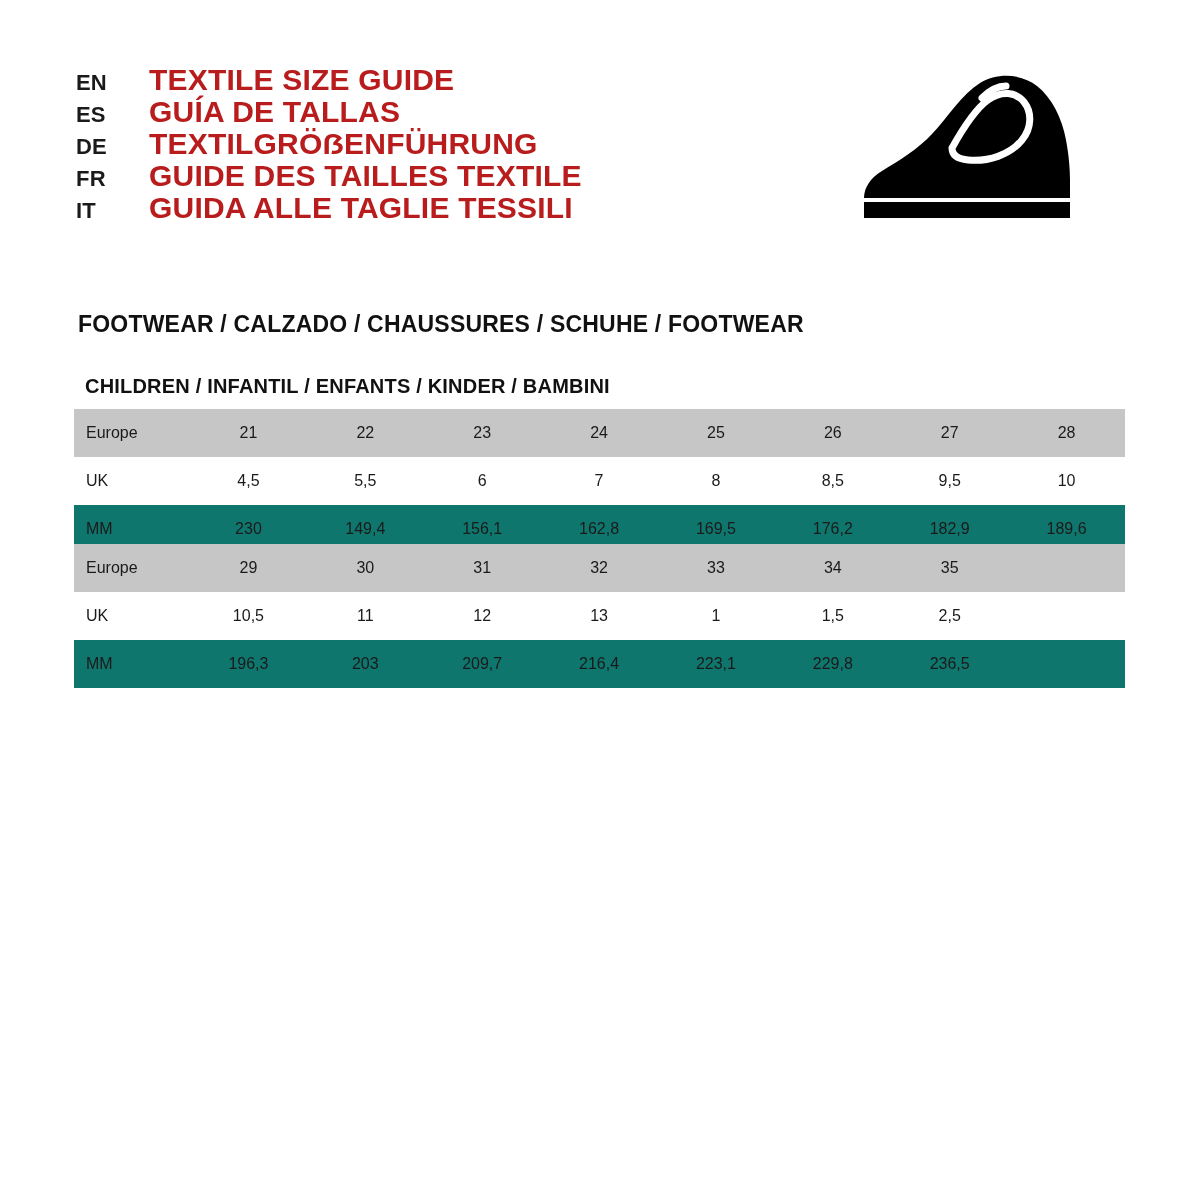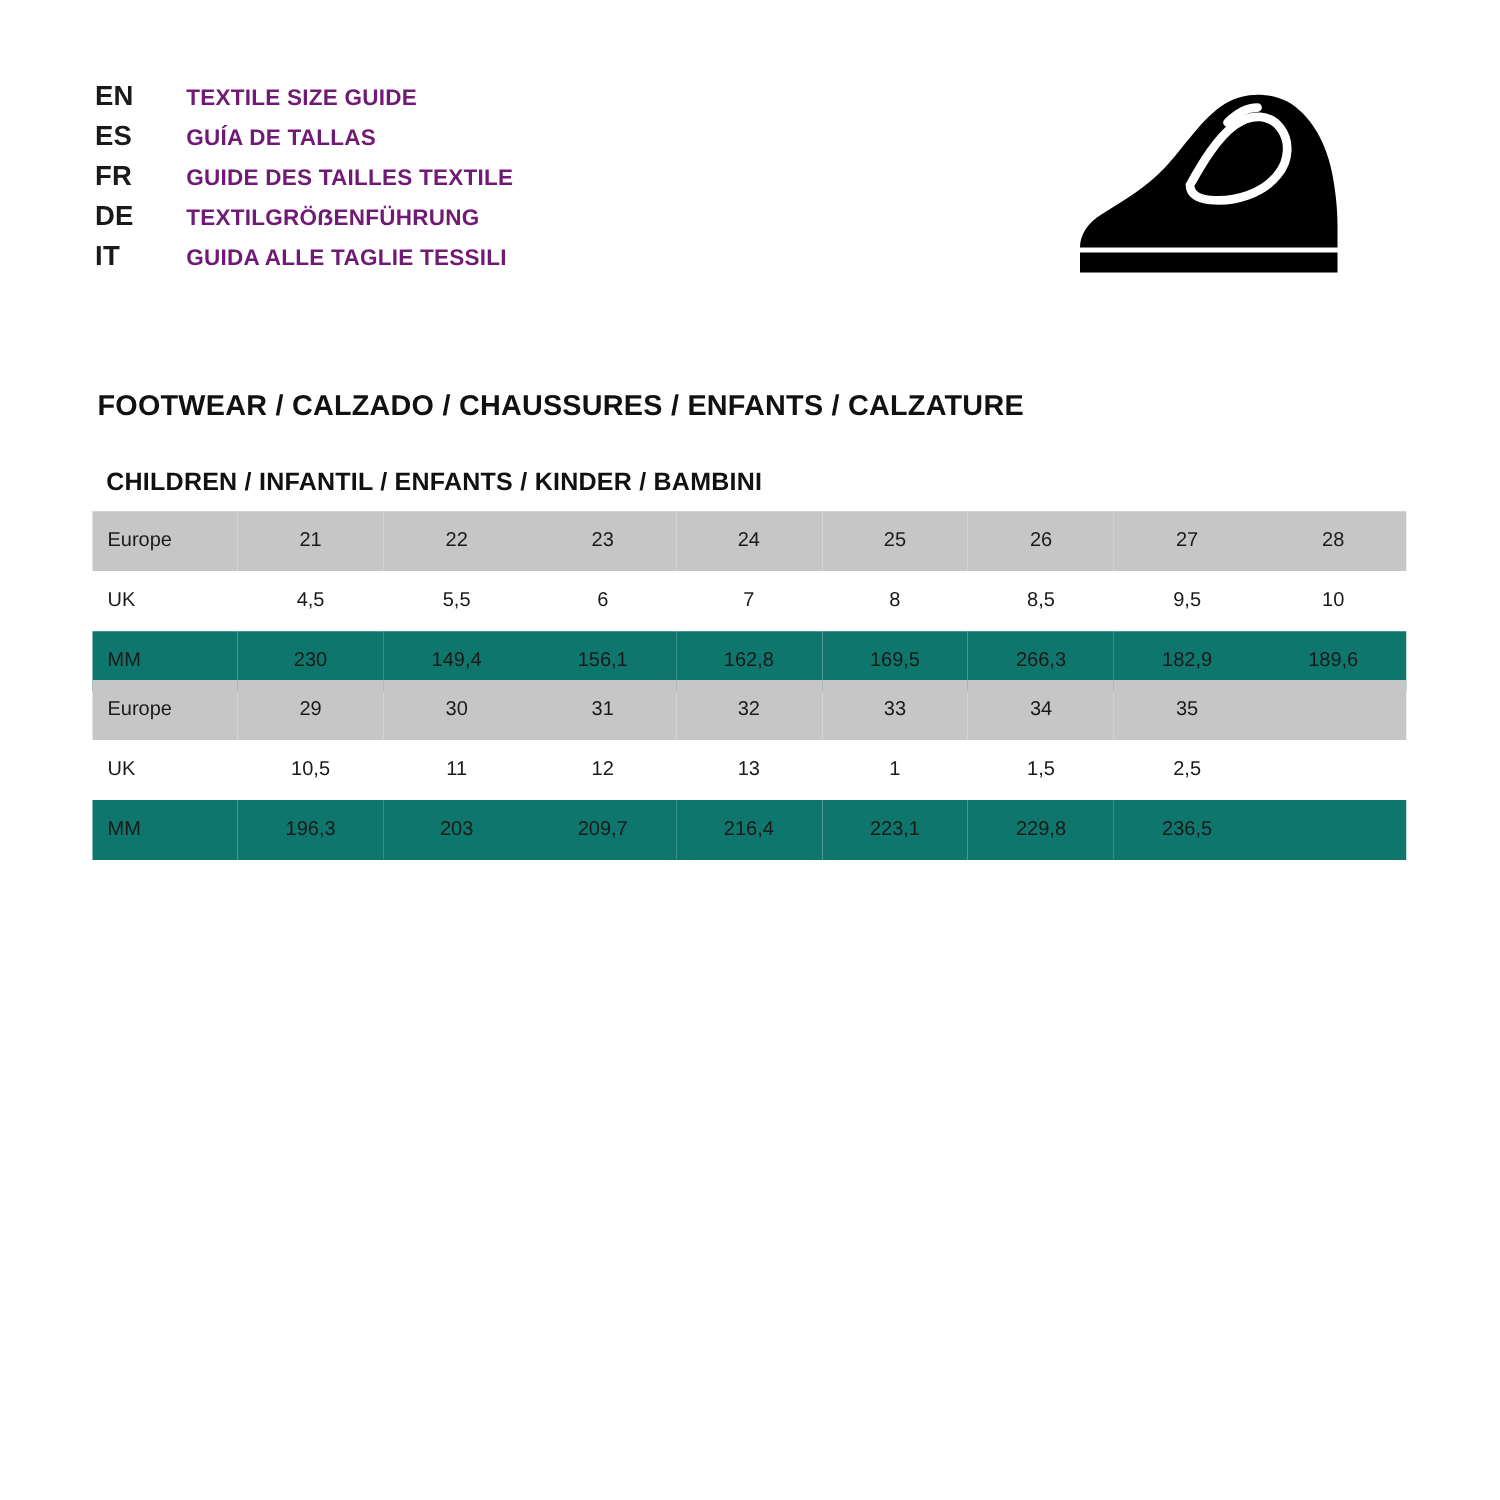--- a/index.html
+++ b/index.html
@@ -43,24 +43,24 @@
     height: 32px;
   }
   .lang-code {
     width: 73px;
     font-size: 22px;
     font-weight: 700;
     letter-spacing: 0.2px;
     color: #1a1a1a;
   }
   .lang-text {
-    font-size: 18px;
-    font-weight: 700;
-    letter-spacing: 0.2px;
-    color: #701a75;
+    font-size: 30px;
+    font-weight: 700;
+    letter-spacing: 0.2px;
+    color: #b91c1c;
     white-space: nowrap;
   }
 
   .shoe-icon {
     margin-right: 60px;
     margin-top: 8px;
   }
 
   
   .section-title {
@@ -120,44 +120,44 @@
     <div class="lang-list">
       <div class="lang-row">
         <span class="lang-code">EN</span>
         <span class="lang-text">TEXTILE SIZE GUIDE</span>
       </div>
       <div class="lang-row">
         <span class="lang-code">ES</span>
         <span class="lang-text">GUÍA DE TALLAS</span>
       </div>
       <div class="lang-row">
+        <span class="lang-code">DE</span>
+        <span class="lang-text">TEXTILGRÖẞENFÜHRUNG</span>
+      </div>
+      <div class="lang-row">
         <span class="lang-code">FR</span>
         <span class="lang-text">GUIDE DES TAILLES TEXTILE</span>
-      </div>
-      <div class="lang-row">
-        <span class="lang-code">DE</span>
-        <span class="lang-text">TEXTILGRÖẞENFÜHRUNG</span>
       </div>
       <div class="lang-row">
         <span class="lang-code">IT</span>
         <span class="lang-text">GUIDA ALLE TAGLIE TESSILI</span>
       </div>
     </div>
 
     <div class="shoe-icon">
       <svg width="220" height="150" viewBox="0 0 220 150" xmlns="http://www.w3.org/2000/svg">
         <path d="M8 128 C8 118 14 108 26 101 C44 90 62 79 76 64 C92 47 106 24 124 13 C142 2 166 4 181 16 C196 28 206 48 210 70 C213 86 214 100 214 110 L214 128 Z" fill="#000000"></path>
         <path d="M8 132 L214 132 L214 148 L8 148 Z" fill="#000000"></path>
         <path d="M96 78 C106 60 118 40 132 30 C146 20 160 22 168 32 C176 42 176 58 166 70 C154 85 132 92 112 90 C102 89 96 85 96 78 Z" fill="none" stroke="#ffffff" stroke-width="7"></path>
         <path d="M126 28 C134 20 142 16 150 16" fill="none" stroke="#ffffff" stroke-width="7" stroke-linecap="round"></path>
       </svg>
     </div>
   </div>
 
-  <div class="section-title">FOOTWEAR / CALZADO / CHAUSSURES / ENFANTS / CALZATURE</div>
+  <div class="section-title">FOOTWEAR / CALZADO / CHAUSSURES / SCHUHE / FOOTWEAR</div>
   <div class="group-title">CHILDREN / INFANTIL / ENFANTS / KINDER / BAMBINI</div>
 
   <table class="size-table table-1">
     <tbody>
       <tr class="row-head">
         <td class="label">Europe</td>
         <td>21</td>
         <td>22</td>
         <td>23</td>
         <td>24</td>
@@ -177,21 +177,21 @@
         <td>9,5</td>
         <td>10</td>
       </tr>
       <tr class="row-plain">
         <td class="label">MM</td>
         <td>230</td>
         <td>149,4</td>
         <td>156,1</td>
         <td>162,8</td>
         <td>169,5</td>
-        <td>266,3</td>
+        <td>176,2</td>
         <td>182,9</td>
         <td>189,6</td>
       </tr>
     </tbody>
   </table>
 
   <table class="size-table table-2">
     <tbody>
       <tr class="row-head">
         <td class="label">Europe</td>

